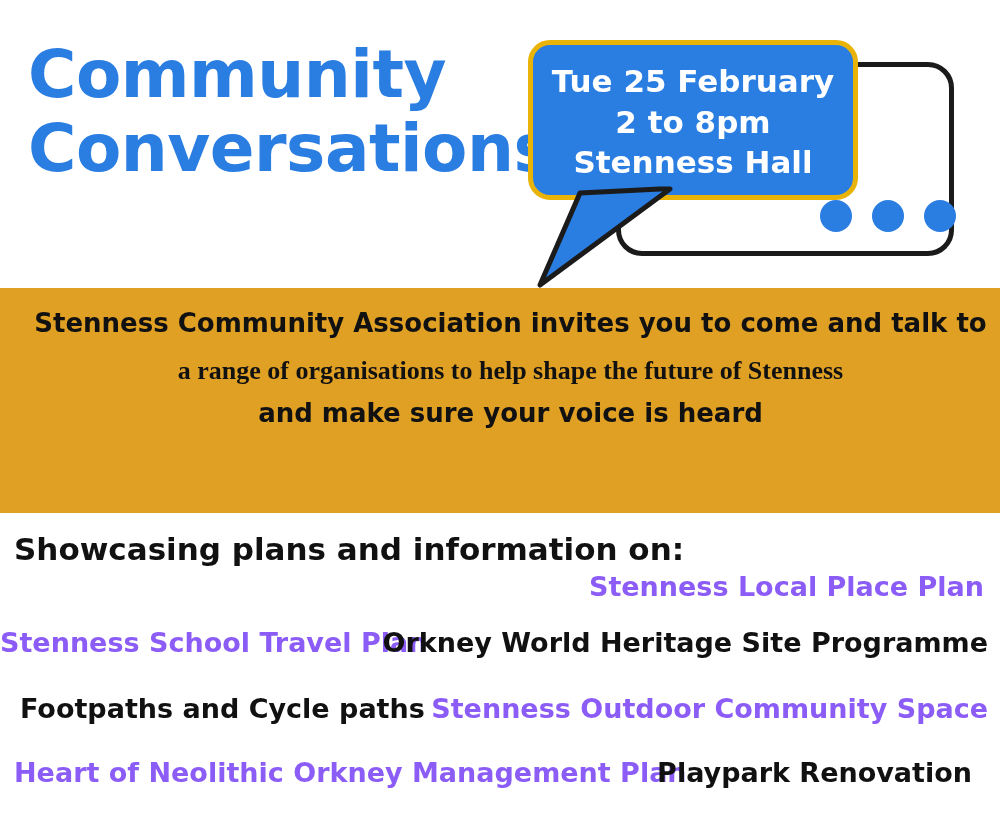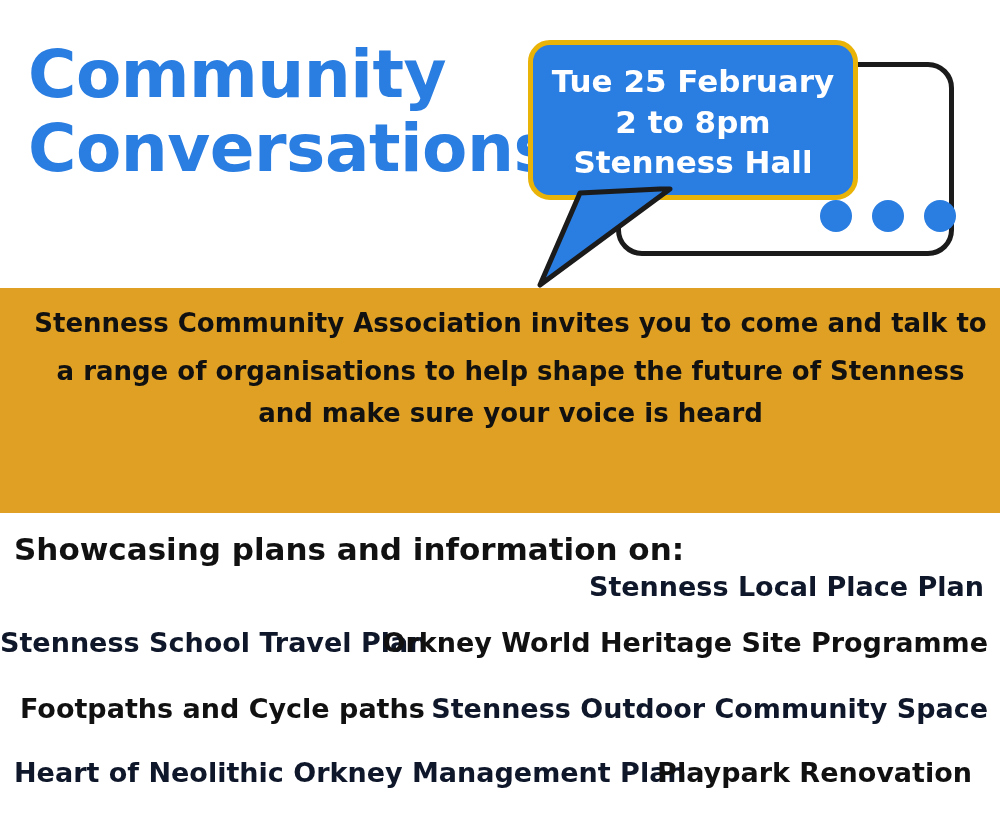--- a/index.html
+++ b/index.html
@@ -127,20 +127,21 @@
     text-align: center;
     margin: 0 0 22px 0;
     white-space: nowrap;
     padding-left: 21px;
   }
   .band-line.gap {
     margin-top: 34px;
   }
   .band-line.tight {
     margin-bottom: 16px;
+    font-family: Liberation Serif, serif;
   }
 
   
   .showcase {
     position: absolute;
     left: 0;
     top: 513px;
     width: 1000px;
     height: 325px;
   }
@@ -152,21 +153,21 @@
     font-weight: bold;
     color: #111111;
     white-space: nowrap;
   }
   .topic {
     position: absolute;
     font-size: 27px;
     font-weight: bold;
     white-space: nowrap;
   }
-  .topic.blue { color: #0f172a; }
+  .topic.blue { color: #8b5cf6; }
   .topic.black { color: #111111; }
 
   .t-lpp   { right: 16px;  top: 58px; }
   .t-strav { left: 0;   top: 114px; }
   .t-owhs  { right: 12px;  top: 114px; }
   .t-foot  { left: 20px;   top: 180px; }
   .t-ocs   { right: 12px;  top: 180px; }
   .t-hno   { left: 14px;   top: 244px; }
   .t-play  { right: 28px;  top: 244px; }
 </style>

